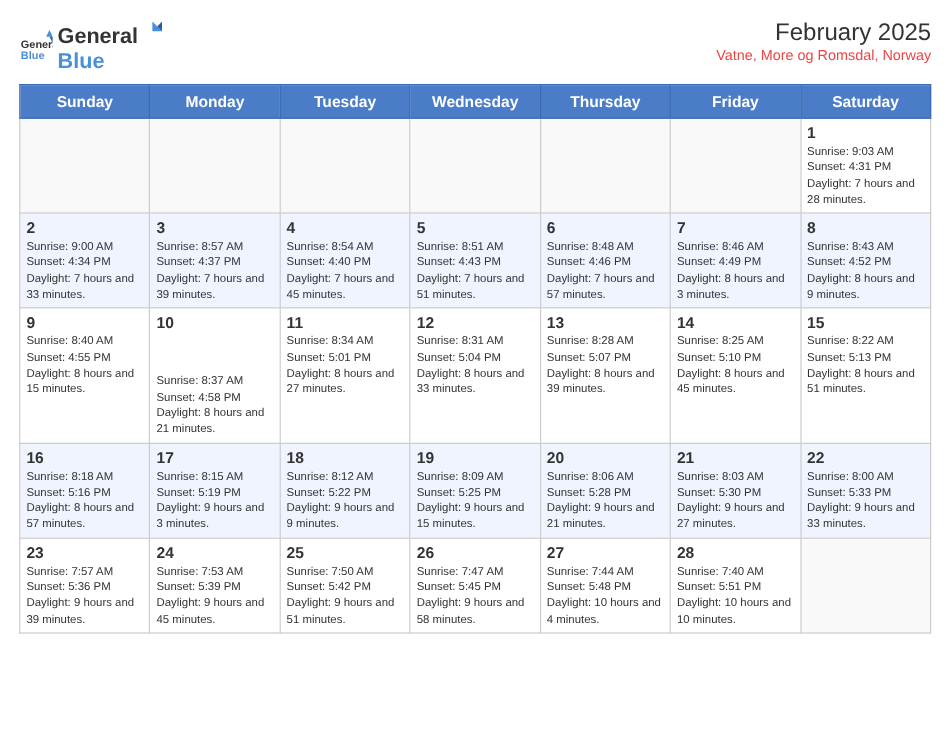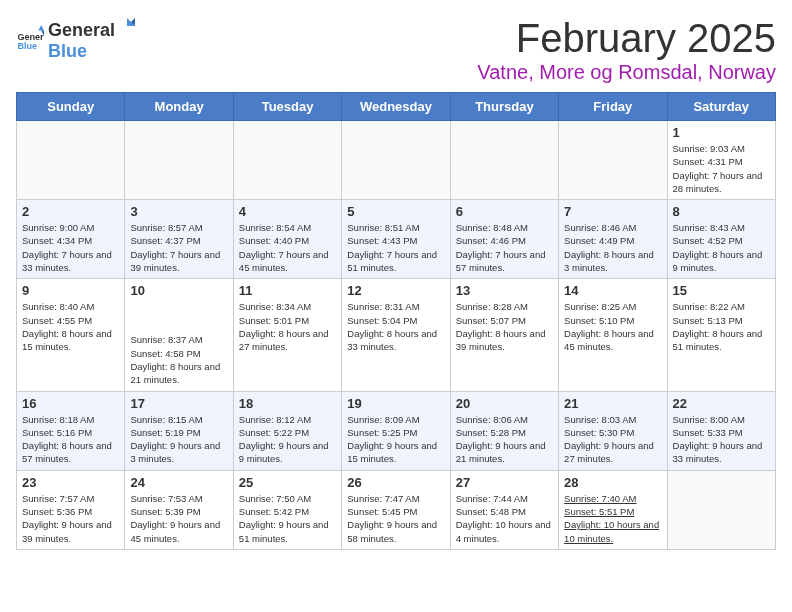--- a/index.html
+++ b/index.html
@@ -32,27 +32,27 @@
       color: #4a90d9;
     }
     .logo-icon {
       width: 28px;
       height: 28px;
     }
     .title-area {
       text-align: right;
     }
     .month-title {
-      font-size: 40px;
+      font-size: 20px;
       color: #333;
       font-weight: normal;
     }
     .location-subtitle {
-      font-size: 20px;
-      color: #a21caf;
+      font-size: 12px;
+      color: #ef4444;
     }
     .calendar {
       width: 100%;
       border-collapse: collapse;
       border: 1px solid #ccc;
     }
     .calendar th {
       background-color: #4a7cc7;
       color: #fff;
       font-size: 13px;
@@ -304,20 +304,20 @@
 Daylight: 9 hours and 58 minutes.</div>
         </td>
         <td>
           <span class="day-number">27</span>
           <div class="day-info" style="white-space: pre-line;">Sunrise: 7:44 AM
 Sunset: 5:48 PM
 Daylight: 10 hours and 4 minutes.</div>
         </td>
         <td>
           <span class="day-number">28</span>
-          <div class="day-info" style="white-space: pre-line; text-decoration: underline;">Sunrise: 7:40 AM
+          <div class="day-info" style="white-space: pre-line;">Sunrise: 7:40 AM
 Sunset: 5:51 PM
 Daylight: 10 hours and 10 minutes.</div>
         </td>
         <td class="empty"></td>
       </tr>
     </tbody>
 </table>
 
 </body></html>

